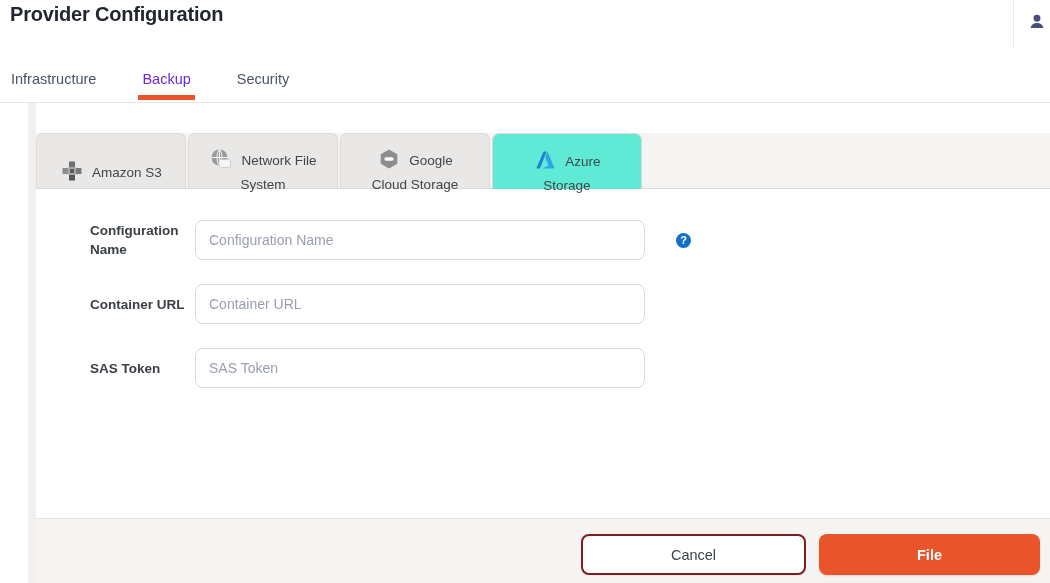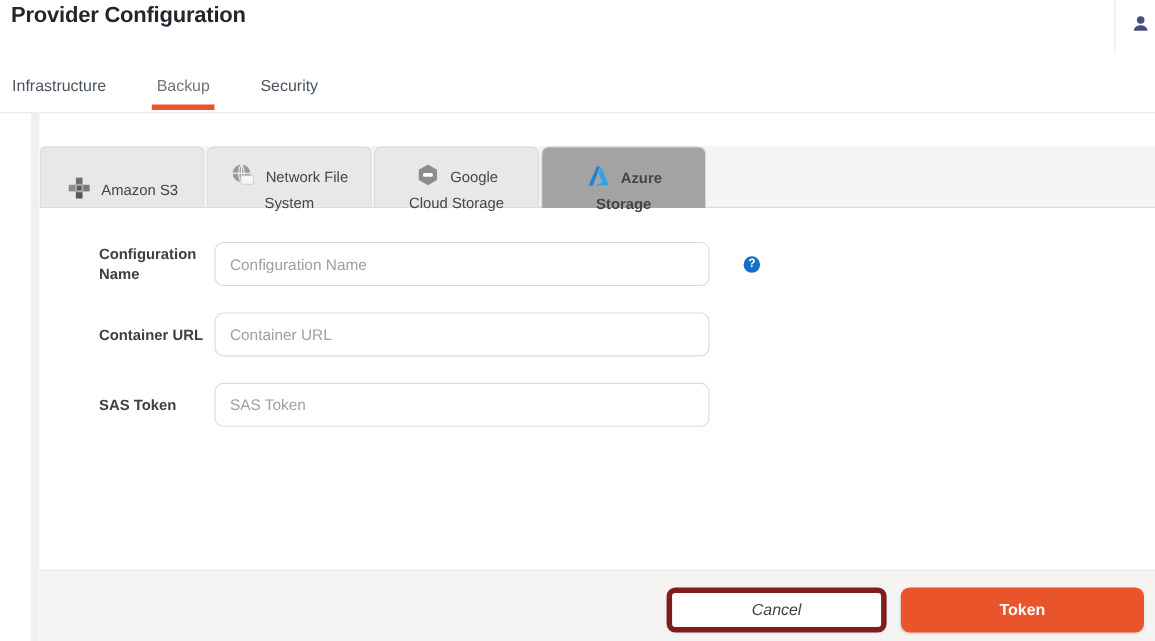--- a/index.html
+++ b/index.html
@@ -8,37 +8,37 @@
 
   
   .header { position:relative; height:103px; background:#fff; border-bottom:1px solid #e7e7e7; }
   .page-title { position:absolute; left:10px; top:3px; font-size:20px; font-weight:700;
     color:#22262e; letter-spacing:-0.2px; }
   .user-area { position:absolute; top:0; right:0; width:37px; height:48px;
     border-left:1px solid #e9e9e9; display:flex; align-items:center; justify-content:center;
     padding-left:10px; cursor:pointer; }
   .top-nav { position:absolute; left:11px; bottom:0; display:flex; column-gap:46px;align-items:center; }
   .nav-item { position:relative; padding-bottom:15px; font-size:14.5px; color:#4a5360; cursor:pointer; }
-  .nav-item.active { color:#737373; }
+  .nav-item.active { color:#6d28d9; }
   .nav-item.active::after { content:''; position:absolute; left:-4px; right:-4px; bottom:2px;
     height:5px; background:#e9542a; }
 
   
   .body-row { display:flex; height:480px;padding-left:28px; }
   .left-gutter { width:8px; background:#f1f0ee; }
   .card { flex:1; background:#fff; display:flex; flex-direction:column; padding-top:30px; }
 
   
   .tab-bar { display:flex; height:56px; background:#f5f4f2; border-bottom:1px solid #dcdbd9;
     align-items:flex-start; }
   .tab { width:150px; flex:0 0 150px; height:55px; background:#e9e8e6;
     border:1px solid #dbdad8; border-bottom:none; border-radius:7px 7px 0 0;
     display:flex; align-items:center; justify-content:center; cursor:pointer;
     margin-right:2px; }
-  .tab.active { background:#a3a3a3; height:56px; z-index:2;font-weight:bold; }
+  .tab.active { background:#5eead4; height:56px; z-index:2; }
   .tab-inner { text-align:center; line-height:24px; font-size:13.5px; color:#40464e;
     white-space:pre-line; padding:0 6px; }
   .tab-inner svg { vertical-align:middle; margin-right:8px; margin-top:-4px; }
 
   
   .content { flex:1; padding-top:31px; }
   .form-row { display:flex; align-items:center; padding-left:54px; margin-bottom:24px; }
   .field-label { width:96px; margin-right:9px; font-size:13.5px; font-weight:700;
     color:#3b4047; line-height:19px; }
   .text-input { width:450px; height:40px; border:1px solid #d8dade; border-radius:8px;
@@ -49,22 +49,22 @@
     background:#1270cb; color:#fff; display:flex; align-items:center; justify-content:center;
     font-size:11px; font-weight:700; cursor:pointer; }
   .help-badge::after { content:'?'; }
 
   
   .footer { height:65px; background:#f5f4f2; border-top:1px solid #e5e4e2;
     display:flex; justify-content:flex-end; align-items:flex-start;
     padding:15px 10px 0 0; gap:13px; }
   .btn { height:41px; border-radius:8px; font-size:14.5px; cursor:pointer;
     font-family:"Liberation Sans","DejaVu Sans",sans-serif; }
-  .btn-cancel { width:200px; background:#fff; border:5px solid #7f1d1d; color:#3c424d;
-    box-shadow:0 1px 2px rgba(0,0,0,0.05);font-style:italic; }
+  .btn-cancel { width:225px; background:#fff; border:2px solid #7f1d1d; color:#3c424d;
+    box-shadow:0 1px 2px rgba(0,0,0,0.05); }
   .btn-save { width:221px; background:#e9542a; border:none; color:#fff; font-weight:700;
     box-shadow:0 1px 2px rgba(0,0,0,0.12); }
 </style>
 </head>
 <body>
 
 <div class="header">
   <div class="page-title">Provider Configuration</div>
 
   <div class="user-area">
@@ -151,17 +151,17 @@
 
       <div class="form-row">
         <div class="field-label">SAS Token</div>
         <input class="text-input" type="text" placeholder="SAS Token" style="">
       </div>
 
     </div>
 
     <div class="footer">
       <button class="btn btn-cancel">Cancel</button>
-      <button class="btn btn-save">Token</button>
+      <button class="btn btn-save">File</button>
     </div>
 
   </div>
 </div>
 
 </body></html>

